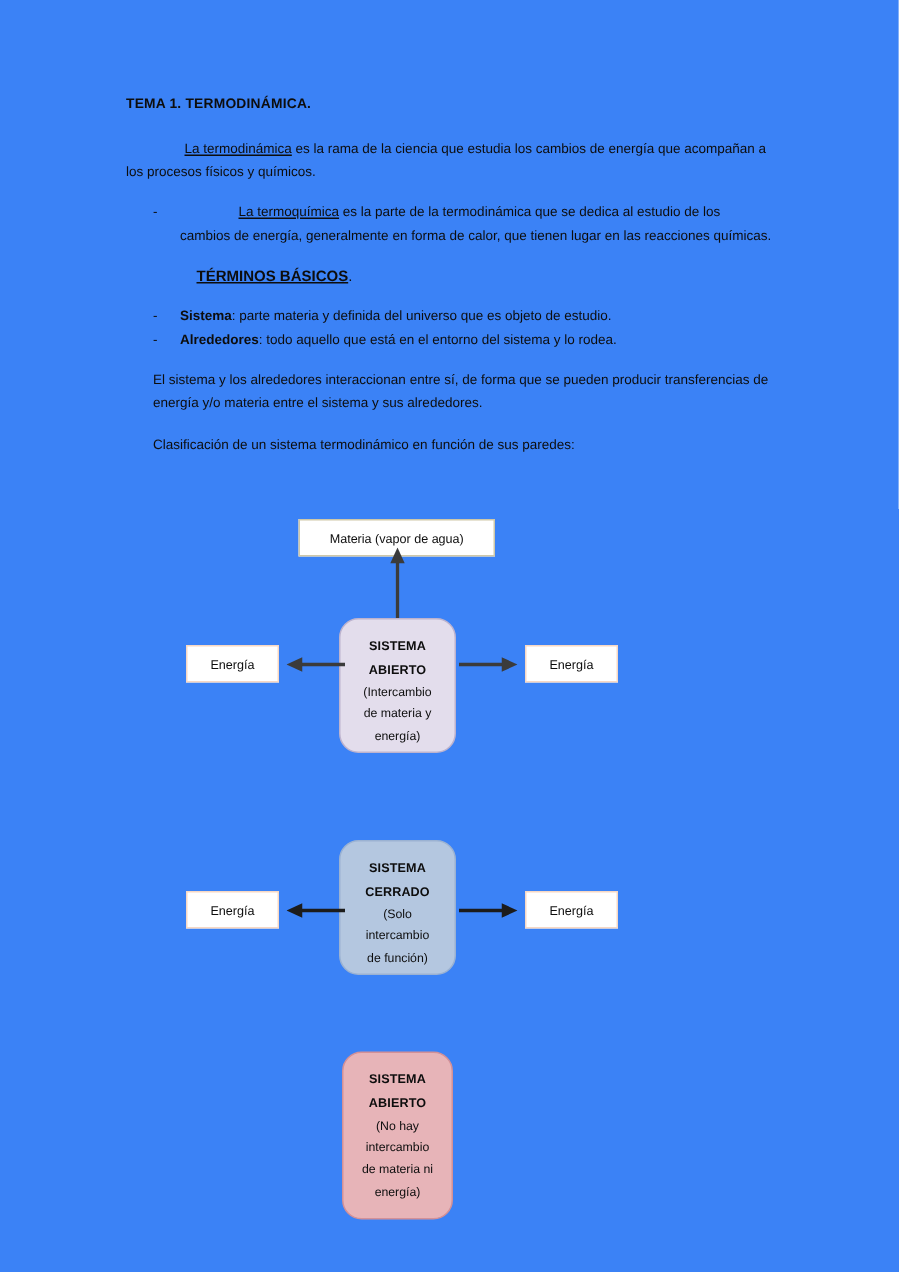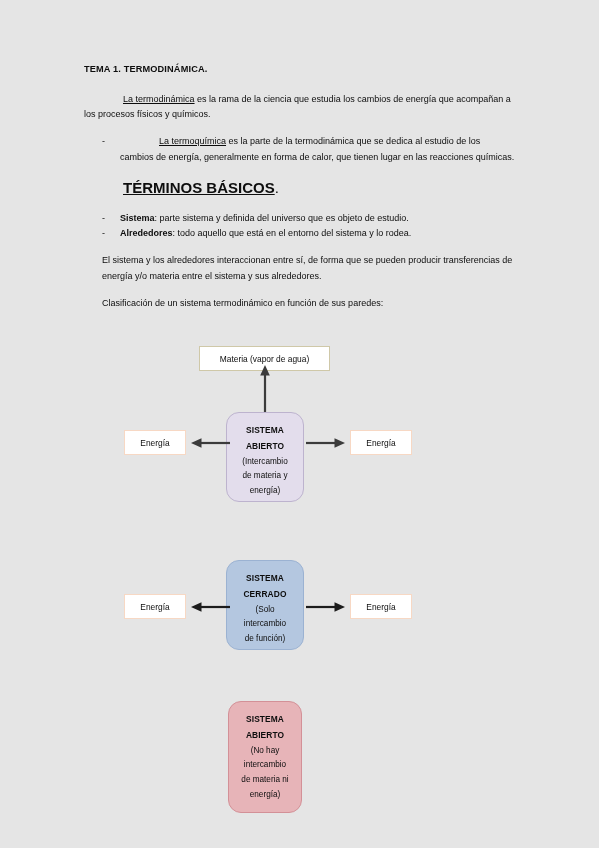--- a/index.html
+++ b/index.html
@@ -12,21 +12,21 @@
     height: 848px;
     position: relative;
     font-family: "Liberation Sans", sans-serif;
     color: #0d0d0d;
     overflow: hidden;
   }
 
   .page {
     position: absolute;
     inset: 0;
-    background: #e5e5e5;
+    background: #3b82f6;
   }
 
   
   .text-col {
     position: absolute;
     left: 84px;
     top: 64px;
     width: 432px;
   }
 
@@ -42,22 +42,22 @@
     font-size: 9px;
     line-height: 1.62;
     margin: 0 0 13px 0;
     text-align: left;
   }
 
   .u { text-decoration: underline; padding-left: 39px; }
   .b { font-weight: bold; }
 
   .section-head {
-    font-size: 15px;
-    margin: 0 0 11px 0;
+    font-size: 10px;
+    margin: 0 0 11px 8px;
     line-height: 1.5;
   }
   .section-head .u {
     font-weight: bold;
     text-decoration: underline;
   }
 
   .bullets {
     margin: 0 0 12px 0;
     padding: 0;
@@ -171,21 +171,21 @@
 
     <div class="doc-title">TEMA 1. TERMODINÁMICA.</div>
 
     <p class="para"><span class="u">La termodinámica</span><span> es la rama de la ciencia que estudia los cambios de energía que acompañan a los procesos físicos y químicos.</span></p>
 
     <div class="bullet-sub"><span class="dash">-</span><span class="u">La termoquímica</span><span> es la parte de la termodinámica que se dedica al estudio de los cambios de energía, generalmente en forma de calor, que tienen lugar en las reacciones químicas.</span></div>
 
     <div class="section-head"><span class="u">TÉRMINOS BÁSICOS</span><span>.</span></div>
 
     <ul class="bullets">
-      <li class="bullet"><span class="dash">-</span><span class="b">Sistema</span><span>: parte sistema y definida del universo que es objeto de estudio.</span></li>
+      <li class="bullet"><span class="dash">-</span><span class="b">Sistema</span><span>: parte materia y definida del universo que es objeto de estudio.</span></li>
       <li class="bullet"><span class="dash">-</span><span class="b">Alrededores</span><span>: todo aquello que está en el entorno del sistema y lo rodea.</span></li>
     </ul>
 
     <p class="indent-para">El sistema y los alrededores interaccionan entre sí, de forma que se pueden producir transferencias de energía y/o materia entre el sistema y sus alrededores.</p>
 
     <p class="indent-para">Clasificación de un sistema termodinámico en función de sus paredes:</p>
   </div>
 
   <div class="diagram-layer">
 

